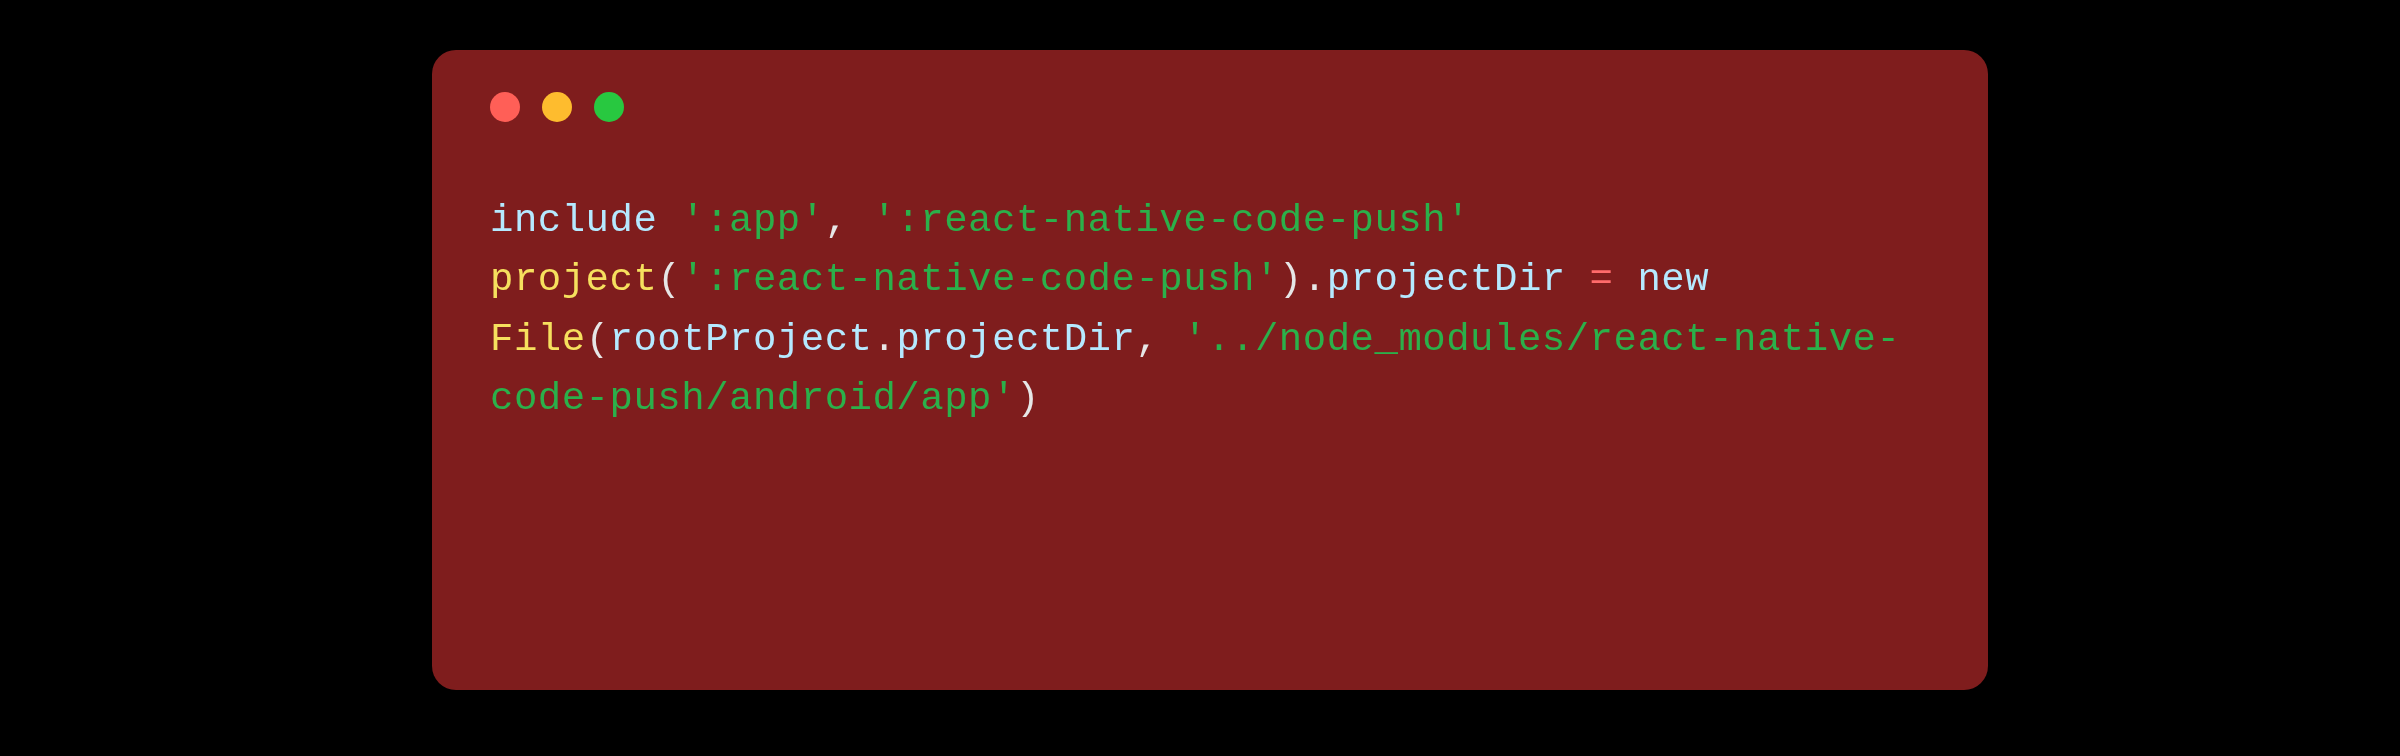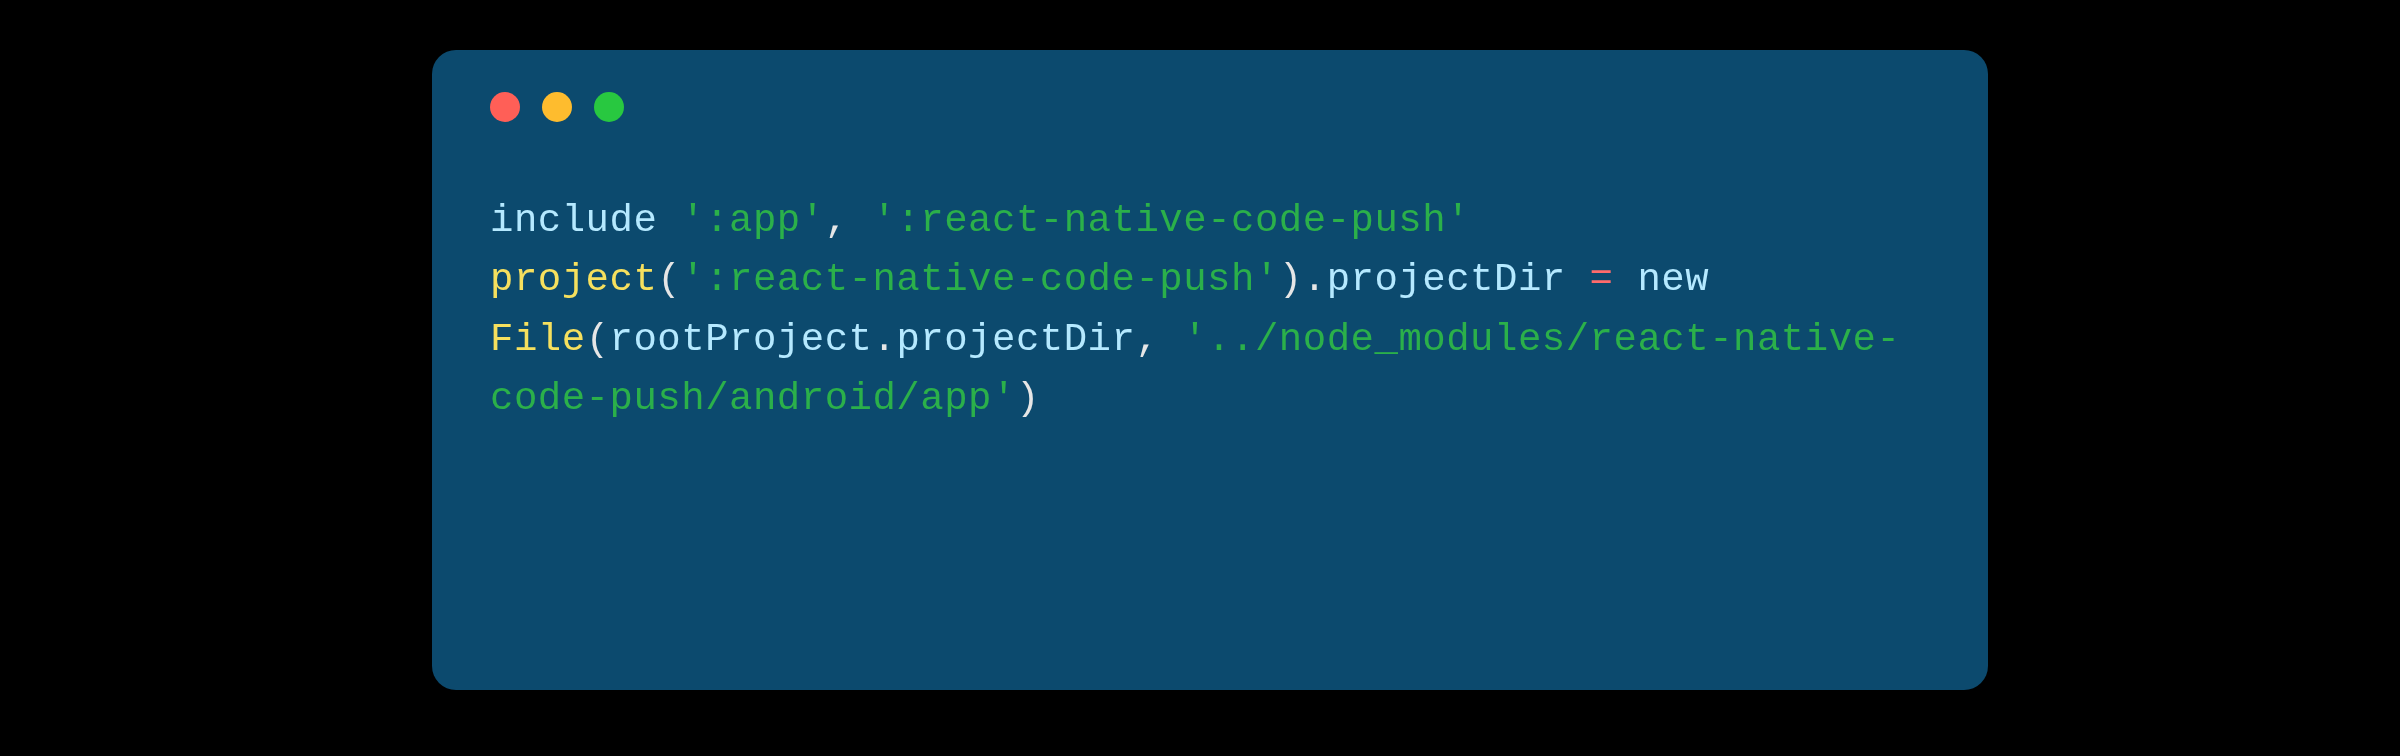--- a/index.html
+++ b/index.html
@@ -8,21 +8,21 @@
     height: 756px;
     background: #000000;
     overflow: hidden;
   }
   .code-window {
     position: absolute;
     left: 432px;
     top: 50px;
     width: 1556px;
     height: 640px;
-    background: #0c4a6e;
+    background: #7f1d1d;
     border-radius: 24px;
     box-shadow: 0 8px 24px rgba(0,0,0,0.4);
   }
   .traffic-lights {
     display: flex;
     gap: 22px;
     padding: 42px 0 0 58px;
   }
   .light {
     width: 30px;

